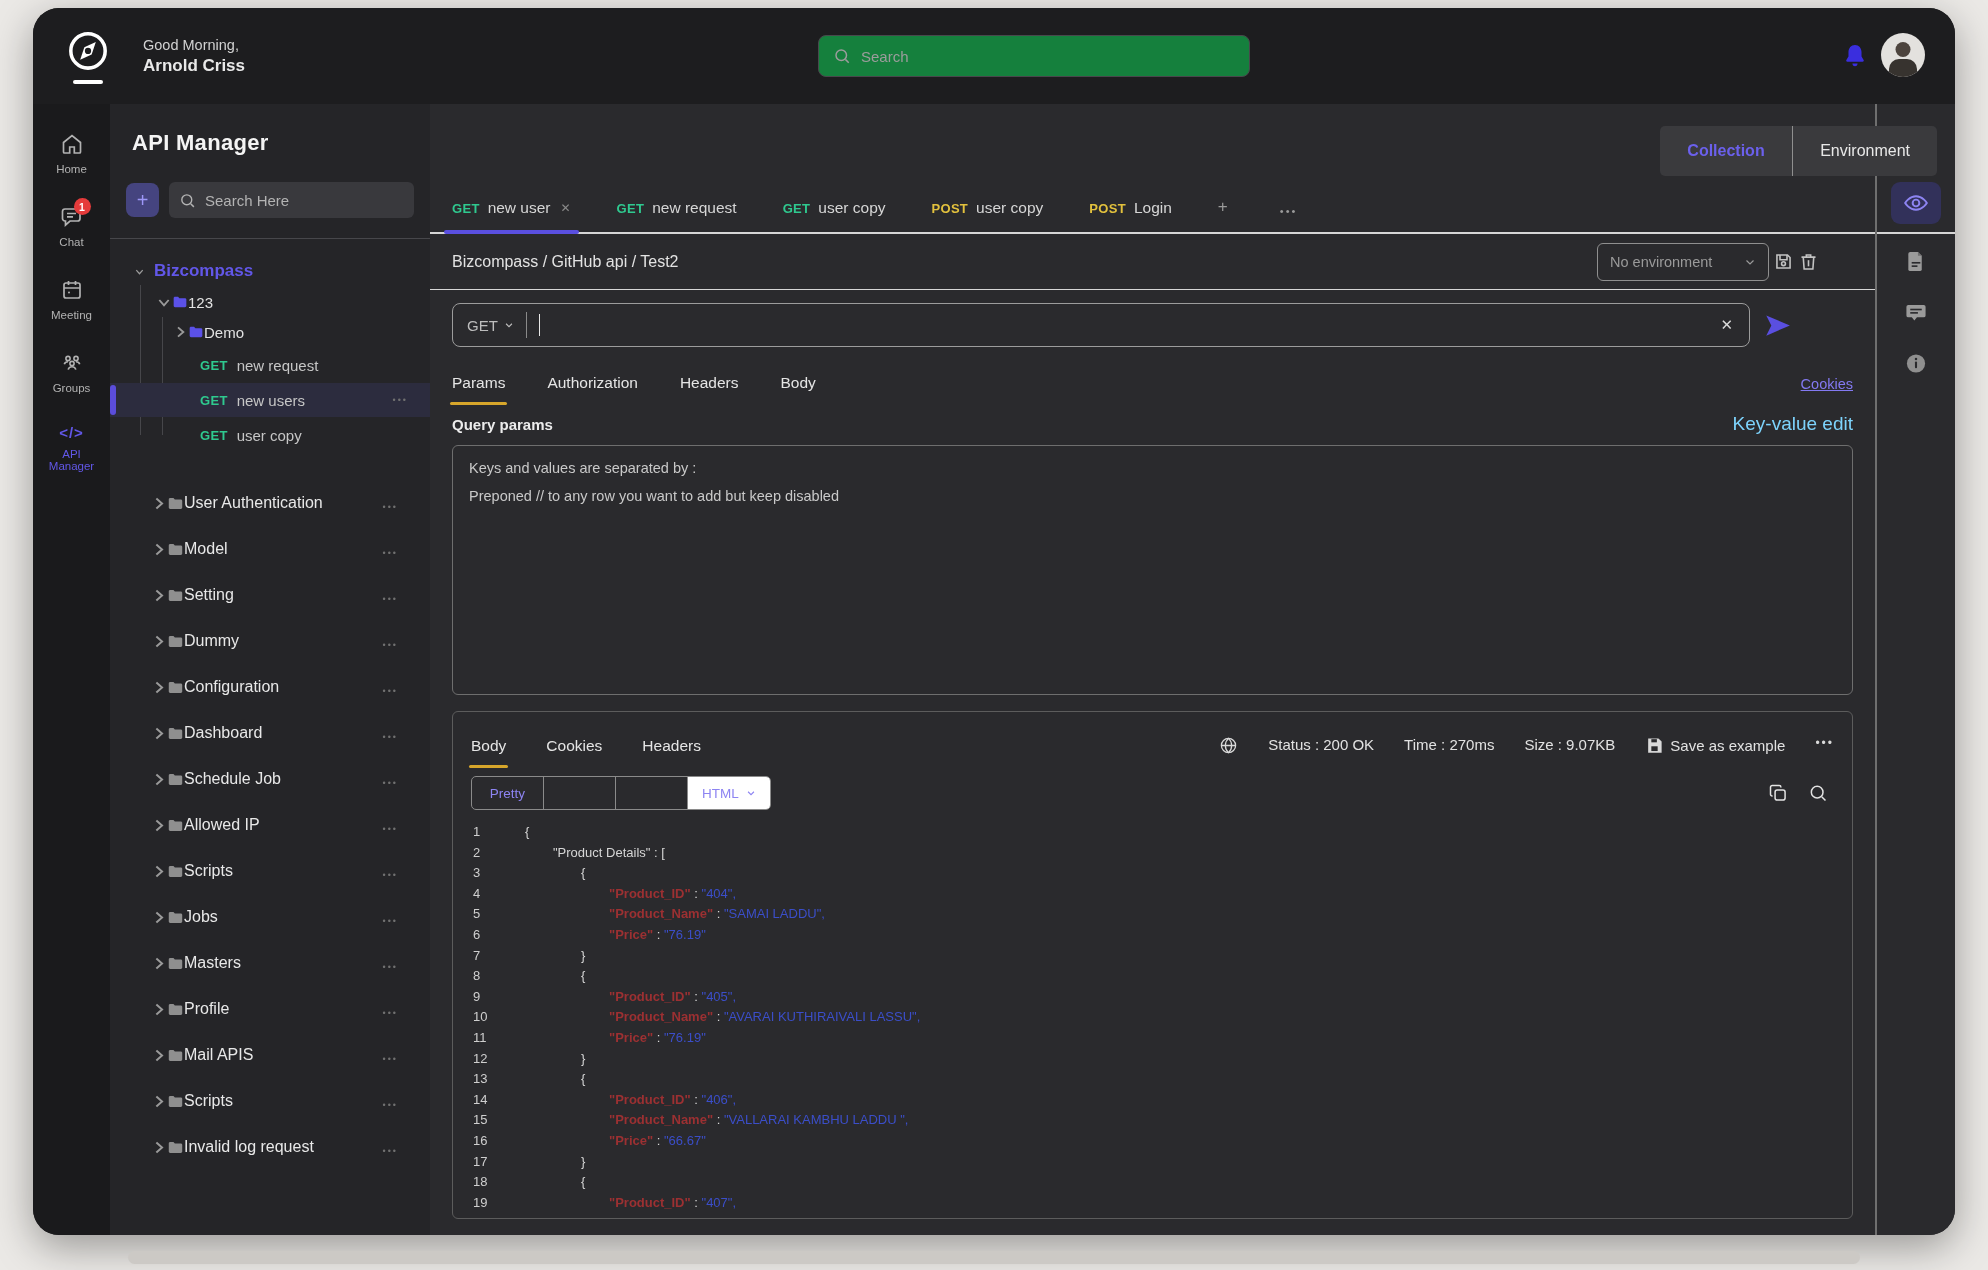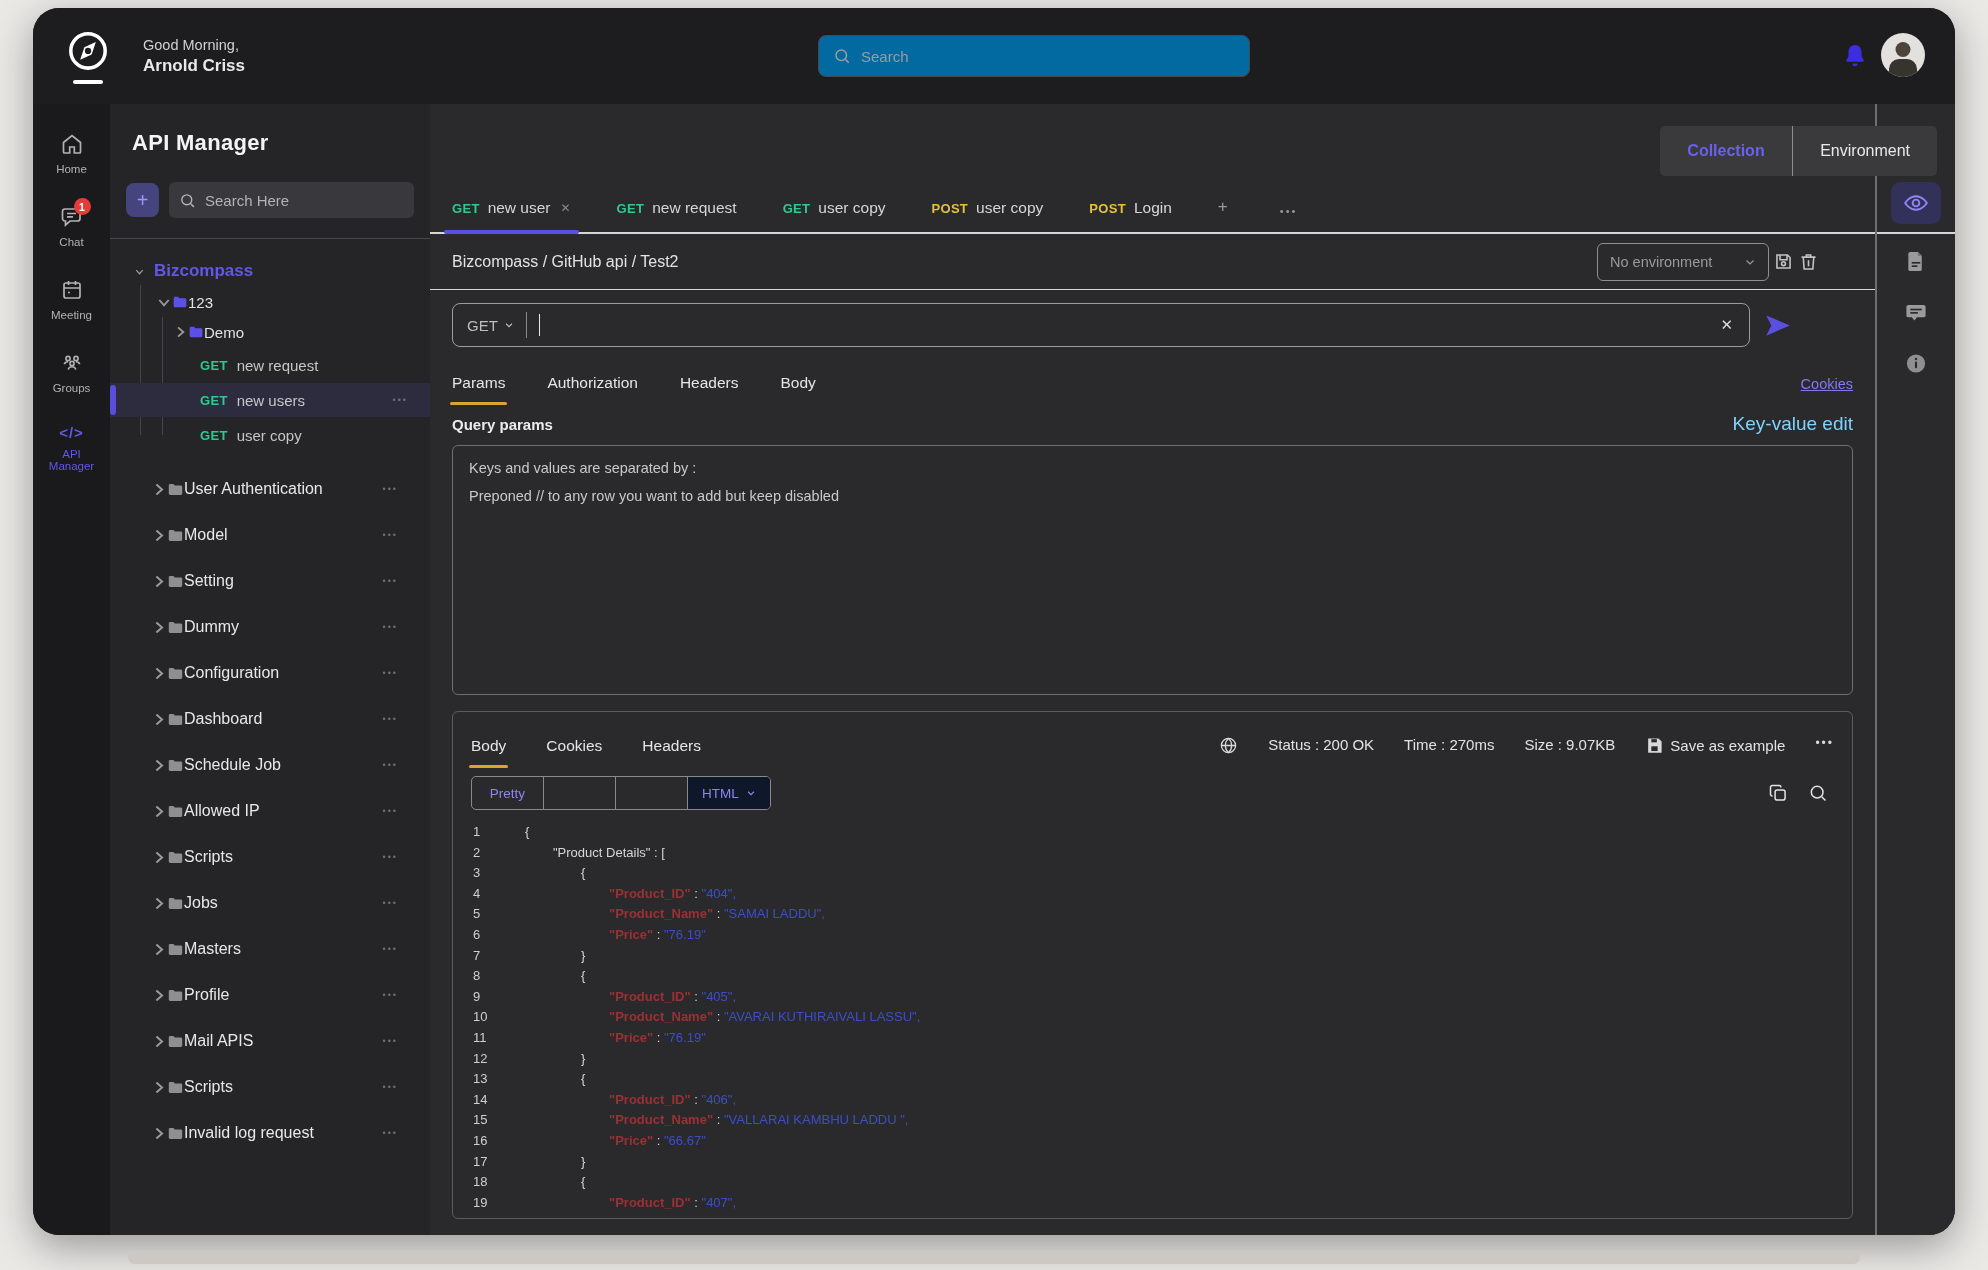--- a/index.html
+++ b/index.html
@@ -8,21 +8,21 @@
   .app{position:absolute;left:33px;top:8px;width:1922px;height:1227px;background:#232325;border-radius:26px;overflow:hidden;box-shadow:0 12px 40px rgba(0,0,0,.35)}
   .home-indicator{position:absolute;left:128px;right:128px;bottom:6px;height:13px;border-radius:8px;background:#ccc9c5}
 
   
   .app-header{height:96px;background:#1d1d1f;display:flex;align-items:center;padding:0 26px;position:relative}
   .logo{width:58px;display:flex;flex-direction:column;align-items:center}
   .logo-under{width:30px;height:4px;background:#fff;border-radius:2px;margin-top:3px}
   .greet{margin-left:26px;color:#e9e9e9}
   .greet .g1{font-size:14.5px;color:#d2d2d2}
   .greet .g2{font-size:17px;font-weight:bold;margin-top:3px}
-  .g-search{position:absolute;left:785px;top:27px;width:432px;height:42px;border:1px solid #48484c;background:#0369a1;border-radius:8px;display:flex;gap:10px;padding:0 14px}
+  .g-search{position:absolute;left:785px;top:27px;width:432px;height:42px;border:1px solid #48484c;background:#15803d;border-radius:8px;display:flex;gap:10px;padding:0 14px}
   .g-search input{flex:1;background:transparent;border:none;outline:none;color:#cfcfcf;font-size:15px;font-family:inherit}
   .g-search input::placeholder{color:#9c9c9c}
   .hdr-bell{position:absolute;right:86px;top:34px;width:28px;height:28px;cursor:pointer}
   .avatar{position:absolute;right:30px;top:25px;width:44px;height:44px;border-radius:50%;background:#e3e1de;overflow:hidden;cursor:pointer}
   .avatar .head{position:absolute;left:50%;top:9px;transform:translateX(-50%);width:15px;height:15px;border-radius:50%;background:#4d443e}
   .avatar .bodyy{position:absolute;left:50%;top:26px;transform:translateX(-50%);width:28px;height:18px;border-radius:10px 10px 0 0;background:#37332f}
 
   
   .app-body{display:flex;height:1131px}
   .rail{width:77px;background:#1a1a1c;display:flex;flex-direction:column;align-items:center;padding-top:28px;gap:30px}
@@ -51,21 +51,21 @@
   .m{font-weight:bold;font-size:13px;letter-spacing:.3px}
   .m.get{color:#2fc98f}.m.post{color:#e2c13d}
   .dots{margin-left:auto;margin-right:14px;color:#707070;font-size:9px;letter-spacing:2px}
   .t-req .dots{margin-right:22px}
   .guide1{position:absolute;left:16px;top:30px;width:1px;height:150px;background:#46464a}
   .guide2{position:absolute;left:38px;top:62px;width:1px;height:118px;background:#46464a}
   .chev{display:inline-flex;color:#9a9a9a}
   .chev svg{width:11px;height:11px}
   .chev.down svg{transform:rotate(90deg)}
   .folder-list{margin-top:14px}
-  .f-row{height:46px;display:flex;align-items:center;padding:0 4px 0 26px;font-size:16px;color:#e8e8e8;cursor:pointer}
+  .f-row{height:46px;display:flex;align-items:flex-end;padding:0 4px 0 26px;font-size:16px;color:#e8e8e8;cursor:pointer}
   .f-row .ic svg{width:17px;height:17px}
 
   
   .main{flex:1;min-width:0;background:#2a2a2d;position:relative}
   .req-tabs{height:130px;border-bottom:2px solid #d6d6d6;display:flex;align-items:flex-end;gap:46px;padding:0 22px 15px}
   .rtab{position:relative;font-size:15.5px;color:#d6d6d6;display:flex;gap:8px;align-items:center;cursor:pointer;white-space:nowrap}
   .rtab .x{color:#8a8a8a;font-size:12px;margin-left:2px}
   .rtab.active::after{content:"";position:absolute;left:-8px;right:-8px;bottom:-17px;height:4px;background:#5a4fe0;border-radius:2px}
   .tabs-extra{color:#9a9a9a;font-size:17px;cursor:pointer}
   .bc-row{height:56px;border-bottom:1.5px solid #d6d6d6;display:flex;align-items:center;justify-content:space-between;padding:0 22px}
@@ -100,21 +100,21 @@
   
   .resp-panel{margin:16px 22px 0;height:508px;border:1.5px solid #5c5c5c;border-radius:6px;overflow:hidden}
   .resp-head{display:flex;align-items:flex-end;height:56px;padding:0 18px;gap:40px}
   .resp-right{margin-left:auto;display:flex;align-items:flex-start;gap:30px;color:#e2e2e2;font-size:15px;padding-bottom:13px}
   .resp-right .ic svg{width:19px;height:19px}
   .save-ex{display:flex;align-items:center;gap:6px;cursor:pointer}
   .resp-more{color:#d9d9d9;font-size:12px;letter-spacing:2px;cursor:pointer}
   .resp-toolbar{display:flex;align-items:center;justify-content:space-between;margin:8px 18px 0}
   .segs{display:flex;border:1px solid #8a8a8a;border-radius:5px;overflow:hidden;height:34px}
   .seg{min-width:72px;padding:0 14px;display:flex;align-items:center;justify-content:center;gap:7px;font-size:13.5px;color:#8d84f2;border-right:1px solid #8a8a8a;cursor:pointer}
-  .seg:last-child{border-right:none;background:#0f172a}
+  .seg:last-child{border-right:none;background:#ffffff}
   .tool-ics{display:flex;gap:20px;margin-right:6px}
   .tool-ics .ibtn svg{width:20px;height:20px}
   .code{margin-top:12px;padding-left:20px;font-size:13px;line-height:20.6px;color:#d6d6d6}
   .cl{display:flex}
   .ln{width:36px;color:#cfcfcf;flex:none}
   .ct{white-space:pre}
   .tp{color:#d6d6d6}
   .tk{color:#9c3032;font-weight:bold}
   .tv{color:#3b4ec9}
 

